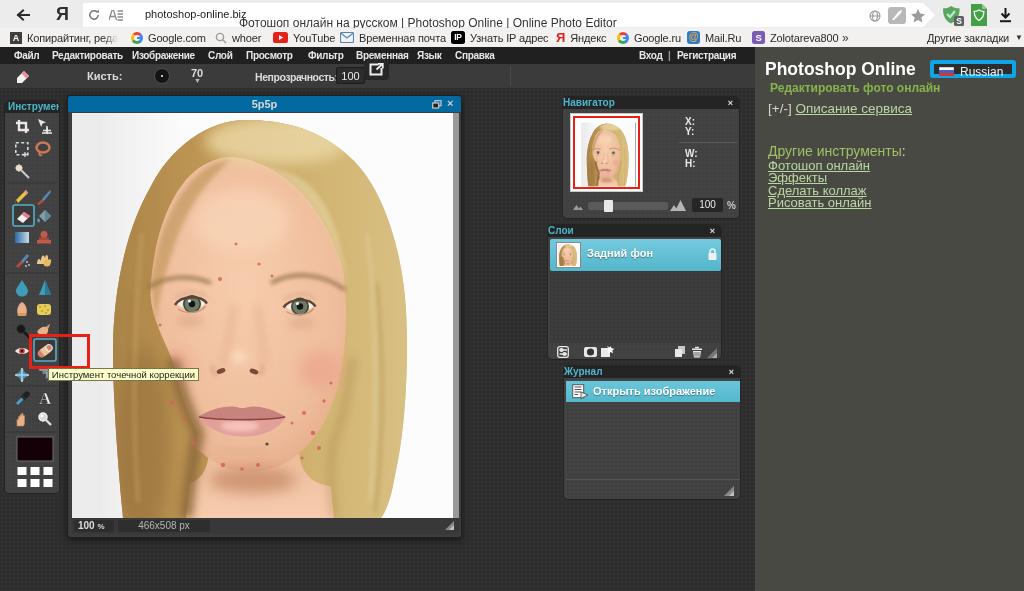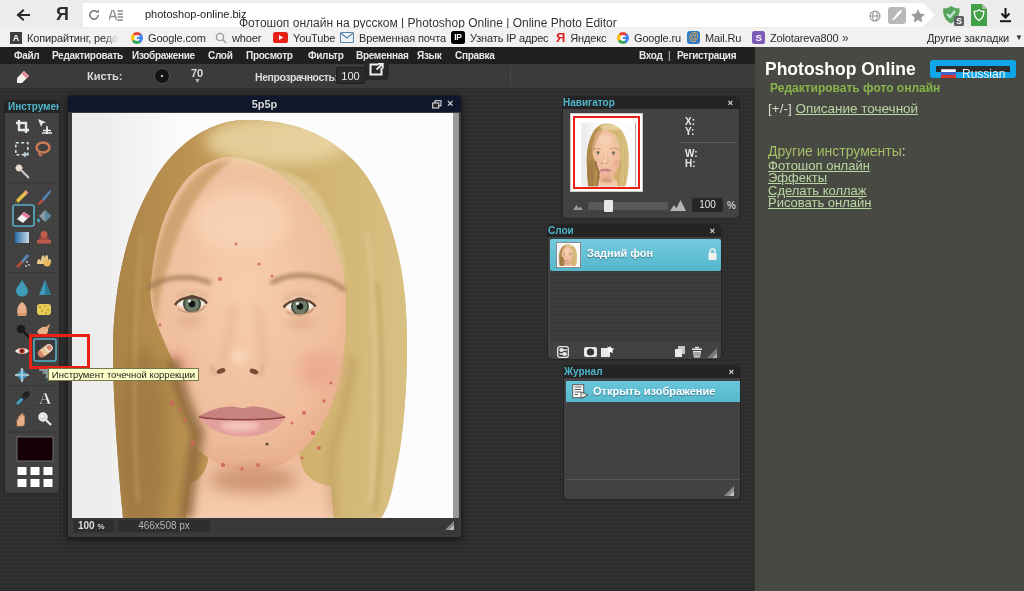--- a/index.html
+++ b/index.html
@@ -97,30 +97,30 @@
   <div class="bm" style="left:451px;"><span class="bmicon" style="width:14px;height:13px;background:#000000;border-radius:2.5px;color:#fff;font-size:8.5px;font-weight:bold;text-align:center;line-height:13px;">IP</span>Узнать IP адрес</div>
   <div class="bm" style="left:556px;"><span class="bmicon" style="color:#e0201c;font-size:13px;font-weight:bold;">Я</span>Яндекс</div>
   <div class="bm" style="left:617px;"><span class="bmicon gico"></span>Google.ru</div>
   <div class="bm" style="left:687px;"><span class="bmicon" style="width:13px;height:13px;background:#2c7cc9;border-radius:3px;color:#f4a83c;font-size:10px;font-weight:bold;text-align:center;line-height:12px;">@</span>Mail.Ru</div>
   <div class="bm" style="left:752px;"><span class="bmicon" style="width:13px;height:13px;background:#7b5bb5;border-radius:2.5px;color:#fff;font-size:9.5px;font-weight:bold;text-align:center;line-height:13px;">S</span>Zolotareva800</div>
   <div class="bm" style="left:842px;font-size:12px;color:#444;">»</div>
   <div class="bm" style="left:927px;">Другие закладки<span style="margin-left:6px;font-size:8px;color:#333;">▼</span></div>
 </div>
 <div class="abs" id="sidebar">
   <div class="abs" style="left:10px;top:12px;font-size:17.5px;font-weight:bold;color:#fff;">Photoshop Online</div>
-  <div class="abs" style="left:175px;top:13px;width:86px;height:18px;background:#2d2d2d;border:6px solid #0ea5e9;border-radius:3px;">
+  <div class="abs" style="left:175px;top:13px;width:86px;height:18px;background:#2d2d2d;border:4px solid #0ea5e9;border-radius:3px;">
     <svg style="position:absolute;left:5px;top:3px" width="15" height="9" viewBox="0 0 15 9">
         <rect width="15" height="9" fill="#fff" stroke="#888" stroke-width="0.8"></rect>
         <rect y="3" width="15" height="3" fill="#3f62c4"></rect>
         <rect y="6" width="15" height="3" fill="#d8342c"></rect>
       </svg>
     <span style="position:absolute;left:26px;top:1px;font-size:12px;color:#f0f0f0;">Russian</span>
   </div>
   <div class="abs" style="left:15px;top:34px;font-size:12px;font-weight:bold;color:#85b44a;">Редактировать фото онлайн</div>
-  <div class="abs" style="left:13px;top:54px;font-size:13.5px;color:#d6d6ca;">[+/-] <span style="color:#b9d7a2;text-decoration:underline;">Описание точечной</span></div>
+  <div class="abs" style="left:13px;top:54px;font-size:13.5px;color:#d6d6ca;">[+/-] <span style="color:#b9d7a2;text-decoration:underline;">Описание сервиса</span></div>
   <div class="abs" style="left:13px;top:96px;font-size:14px;font-weight:normal;color:#a3bf66;">Другие инструменты<span style="color:#d6d6ca;">:</span></div>
   <div class="abs" style="left:13px;top:113px;font-size:13px;color:#b9d7a2;text-decoration:underline;line-height:12.3px;">Фотошоп онлайн<br>Эффекты<br>Сделать коллаж<br>Рисовать онлайн</div>
 </div>
 <div class="abs" id="menubar">
   <div class="mi" style="left:14px">Файл</div>
   <div class="mi" style="left:52px">Редактировать</div>
   <div class="mi" style="left:132px">Изображение</div>
   <div class="mi" style="left:208px">Слой</div>
   <div class="mi" style="left:246px">Просмотр</div>
   <div class="mi" style="left:308px">Фильтр</div>
@@ -268,21 +268,21 @@
   <rect x="381" width="6" height="405" fill="#9a9a9a"></rect>
   </g>
 <linearGradient id="lg1" x1="0" y1="0" x2="1" y2="0">
         <stop offset="0" stop-color="#ededed"></stop>
         <stop offset="1" stop-color="#fbfbfb"></stop>
       </linearGradient>
 </defs>
 </svg>
 
 <div class="abs" style="left:67px;top:95px;width:395px;height:443px;background:#3c3c3c;border:1px solid #1f1f1f;border-radius:3px;box-shadow:0 2px 6px rgba(0,0,0,0.5);">
-  <div class="abs" style="left:0;top:0;width:100%;height:16px;background:#0f172a;border-radius:3px 3px 0 0;color:#d8d8d8;font-size:11px;font-weight:bold;text-align:center;line-height:16px;">5p5p</div>
+  <div class="abs" style="left:0;top:0;width:100%;height:16px;background:#0369a1;border-radius:3px 3px 0 0;color:#d8d8d8;font-size:11px;font-weight:bold;text-align:center;line-height:16px;">5p5p</div>
   <svg class="abs" style="left:364px;top:4px" width="10" height="9" viewBox="0 0 10 9">
       <rect x="3" y="0.7" width="6" height="5" fill="none" stroke="#ccc" stroke-width="1.2"></rect>
       <rect x="0.7" y="3" width="6" height="5" fill="#232323" stroke="#ccc" stroke-width="1.2"></rect>
     </svg>
   <div class="abs" style="left:379px;top:1px;font-size:11px;font-weight:bold;color:#ccc;">×</div>
   <svg class="abs" style="left:4px;top:17px" width="387" height="405" viewBox="0 0 387 405">
       <use href="#portrait"></use>
     </svg>
   <div class="abs" style="left:4px;top:422px;width:387px;height:16px;background:#383838;">
     <div class="abs" style="left:2px;top:2px;width:40px;height:12px;background:#2e2e2e;border-radius:2px;color:#ddd;font-size:10px;font-weight:bold;line-height:12px;"><span style="margin-left:4px;">100</span> <span style="font-size:8px;">%</span></div>

